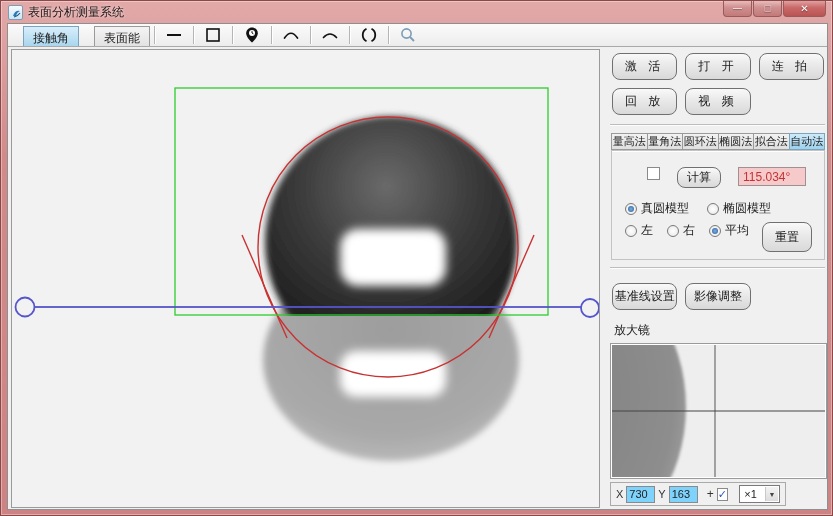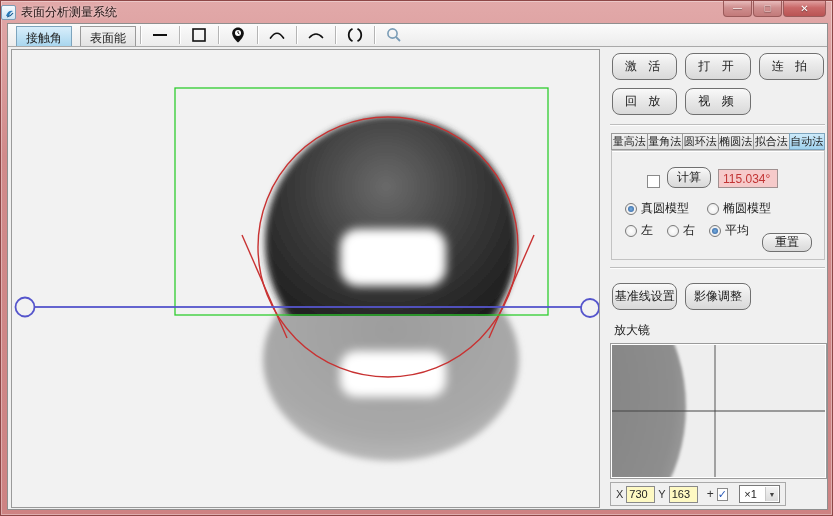--- a/index.html
+++ b/index.html
@@ -5,35 +5,35 @@
   html,body{margin:0;padding:0;background:#555;}
   *{box-sizing:border-box;}
   .window{
     position:relative;width:833px;height:516px;
     font-family:"Liberation Sans","DejaVu Sans",sans-serif;
     background:linear-gradient(#e2a9a9,#d18b8b 30%,#cd8383);
     border:1px solid #8e4747;
     box-shadow:inset 0 0 0 1px rgba(255,255,255,.35);
   }
   
-  .titlebar{position:absolute;left:0;top:0;right:0;height:22px;display:flex;align-items:center;}
+  .titlebar{position:absolute;left:0;top:0;right:0;height:22px;display:flex;align-items:center;padding-left:7px;}
   .appicon{width:15px;height:15px;margin-right:5px;background:linear-gradient(#f4fbff,#cfe4f2);border:1px solid #7d9db5;border-radius:2px;position:relative;}
   .appicon svg{position:absolute;left:1px;top:1px;}
   .title-text{font-size:12px;color:#201010;text-shadow:0 0 3px rgba(255,255,255,.8);}
   .caption-btns{position:absolute;right:6px;top:0;display:flex;}
   .cap-btn{width:29px;height:16px;border:1px solid #9a5a5a;border-top:none;border-radius:0 0 4px 4px;
     background:linear-gradient(#e8bcbc,#cf8e8e 45%,#c27a7a);display:flex;align-items:center;justify-content:center;
     color:#fff;font-size:9px;line-height:1;text-shadow:0 1px 1px rgba(0,0,0,.45);margin-left:1px;}
   .cap-btn.close{width:43px;background:linear-gradient(#e0a0a0,#c96868 45%,#b95454);font-size:10px;}
   .cap-btn.max{color:#e8cccc;}
   
   .client{position:absolute;left:6px;top:22px;width:821px;height:487px;background:#f0f0f0;border:1px solid #8f8f8f;}
   
   .toolrow{position:absolute;left:0;top:0;right:0;height:23px;background:linear-gradient(#fbfbfb,#ececec);border-bottom:1px solid #a9a9a9;display:flex;align-items:flex-end;}
-  .main-tab{height:20px;padding:3px 9px 2px;font-size:12px;border:1px solid #9a9a9a;border-bottom:none;margin-left:8px;background:linear-gradient(#f4f4f4,#e2e2e2);color:#222;}
+  .main-tab{height:20px;padding:3px 9px 2px;font-size:12px;border:1px solid #9a9a9a;border-bottom:none;margin-left:15px;background:linear-gradient(#f4f4f4,#e2e2e2);color:#222;}
   .main-tab.selected{background:linear-gradient(#d8eefb,#a9d6ee);border-color:#7da4bd;}
   .tb-sep{width:1px;height:18px;background:#b5b5b5;margin:0 4px 2px;box-shadow:1px 0 0 #fff;}
   .tb-btn{width:30px;height:20px;margin-bottom:1px;display:flex;align-items:center;justify-content:center;border:1px solid transparent;border-radius:2px;}
   .tb-btn svg{display:block;}
   
   .canvas{position:absolute;left:3px;top:25px;width:589px;height:459px;border:1px solid #9a9a9a;background:#f2f2f2;}
   .canvas svg{display:block;}
   
   .panel{position:absolute;left:600px;top:25px;width:219px;height:459px;font-size:12px;color:#222;}
   .btn{border:1px solid #707070;border-radius:8px;background:linear-gradient(#f9f9f9,#e9e9e9 45%,#d9d9d9);
@@ -41,37 +41,37 @@
     font-family:"Liberation Sans","DejaVu Sans",sans-serif;}
   .action-grid{position:absolute;left:4px;top:4px;width:212px;display:grid;grid-template-columns:1fr 1fr 1fr;gap:8px 8px;}
   .action-grid .btn{height:27px;letter-spacing:4px;}
   .divider{position:absolute;left:2px;right:2px;height:2px;border-top:1px solid #bdbdbd;border-bottom:1px solid #fdfdfd;}
   .method-tabs{position:absolute;left:3px;top:84px;right:2px;display:flex;}
   .m-tab{flex:1;height:17px;font-size:11px;display:flex;align-items:center;justify-content:center;
     border:1px solid #9a9a9a;border-right:none;background:linear-gradient(#f2f2f2,#dfdfdf);color:#222;}
   .m-tab:last-child{border-right:1px solid #9a9a9a;}
   .m-tab.selected{background:linear-gradient(#cdeafa,#9fd2ee);border-color:#7da4bd;}
   .method-box{position:absolute;left:3px;top:101px;right:2px;height:110px;border:1px solid #c3c3c3;background:#f0f0f0;box-shadow:inset 0 1px 0 #fff;}
-  .calc-row{position:absolute;left:12px;top:16px;display:flex;align-items:flex-end;gap:7px;padding-left:23px;}
+  .calc-row{position:absolute;left:12px;top:16px;display:flex;align-items:flex-start;gap:17px;padding-left:23px;}
   .checkbox{width:13px;height:13px;background:#fff;border:1px solid #8a8a8a;display:inline-flex;align-items:center;justify-content:center;font-size:11px;color:#2a5ab8;line-height:1;}
   .btn.small{height:21px;padding:0 9px;}
-  .value-box{width:60px;height:19px;border:1px solid #a09090;background:#f6caca;color:#c23434;font-size:12px;display:flex;align-items:center;padding-left:4px;}
+  .value-box{width:68px;height:19px;border:1px solid #a09090;background:#f6caca;color:#c23434;font-size:12px;display:flex;align-items:center;padding-left:4px;}
   .radio-row{position:absolute;display:flex;gap:18px;align-items:center;}
   .radio{display:flex;align-items:center;gap:4px;font-size:12px;color:#222;}
   .radio .dot{width:12px;height:12px;border-radius:50%;border:1px solid #7a7a7a;background:radial-gradient(#fff,#e6e6e6);position:relative;}
   .radio.checked .dot::after{content:"";position:absolute;left:2px;top:2px;width:6px;height:6px;border-radius:50%;background:radial-gradient(#7ab0e0,#2a5a9a);}
   .reset-wrap{position:absolute;right:12px;bottom:7px;}
-  .btn.reset{height:19px;padding:8px 12px;font-size:12px;}
+  .btn.reset{height:19px;padding:14px 12px;font-size:12px;}
   .adjust-grid{position:absolute;left:4px;top:234px;width:212px;display:grid;grid-template-columns:1fr 1fr 1fr;gap:8px;}
   .adjust-grid .btn{height:27px;font-size:12px;}
   .mag-label{position:absolute;left:6px;top:273px;font-size:12px;color:#222;}
   .mag-box{position:absolute;left:2px;top:294px;width:217px;height:136px;border:1px solid #9a9a9a;background:#fff;padding:1px;}
   .xy-bar{position:absolute;left:2px;top:433px;width:176px;height:24px;border:1px solid #aaaaaa;display:flex;align-items:center;padding:0 5px;gap:3px;background:#f0f0f0;}
   .xy-bar .lbl{font-size:11px;color:#333;}
-  .xy-input{width:29px;height:17px;border:1px solid #8a8a8a;background:#fef9c3;font-size:11px;padding:0 2px;font-family:"Liberation Sans",sans-serif;color:#222;}
+  .xy-input{width:29px;height:17px;border:1px solid #8a8a8a;background:#7dd3fc;font-size:11px;padding:0 2px;font-family:"Liberation Sans",sans-serif;color:#222;}
   .plus{margin-left:6px;font-size:12px;color:#333;}
   .dropdown{margin-left:8px;width:46px;height:18px;border:1px solid #7a7a7a;background:#fff;display:flex;align-items:center;position:relative;font-size:11px;padding-left:4px;color:#222;}
   .dropdown .arrow{position:absolute;right:1px;top:1px;bottom:1px;width:13px;background:linear-gradient(#f4f4f4,#dcdcdc);display:flex;align-items:center;justify-content:center;font-size:7px;color:#444;border-left:1px solid #c9c9c9;}
 </style>
 </head>
 <body>
 
 <div class="window">
 
   <div class="titlebar">

